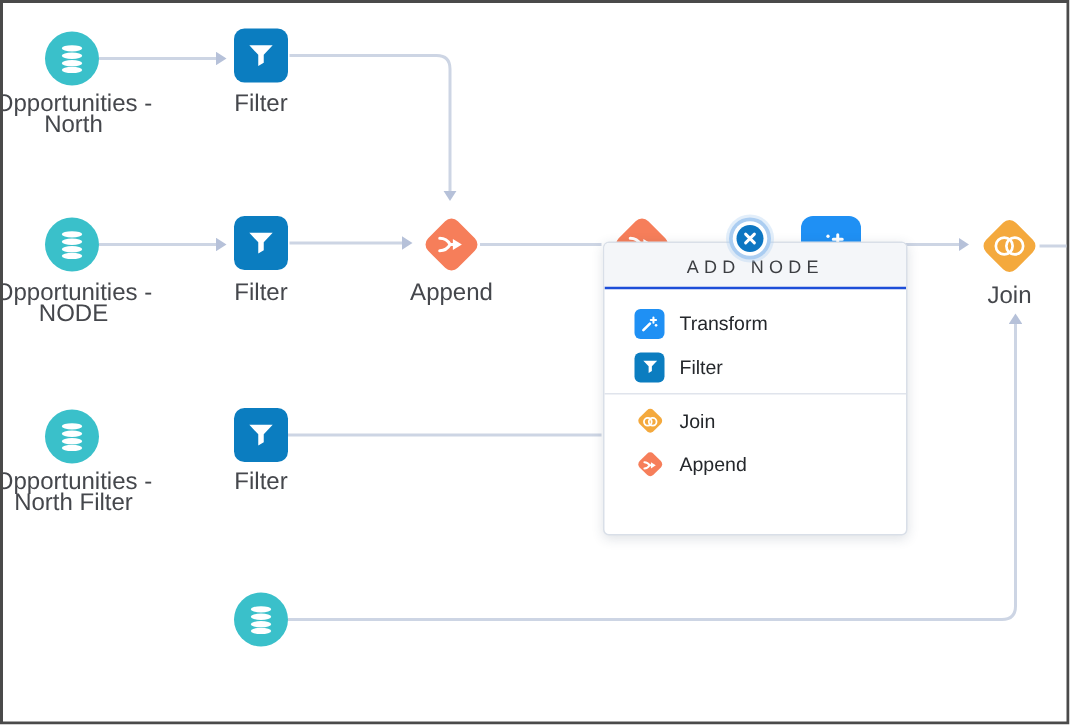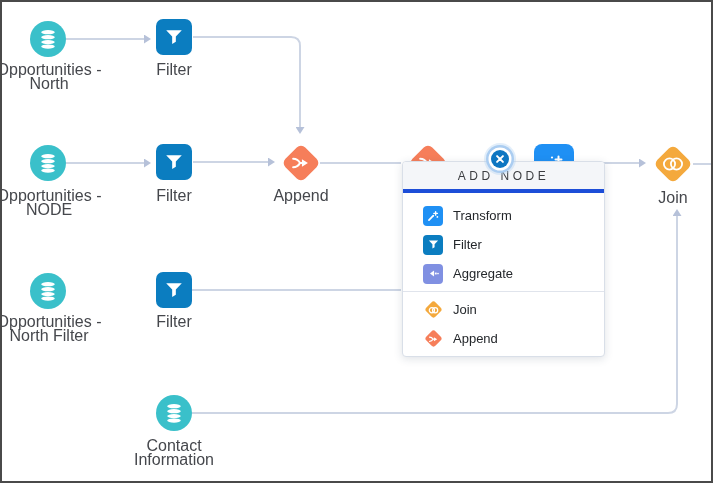--- a/index.html
+++ b/index.html
@@ -23,21 +23,21 @@
     position:absolute;z-index:2;transform:translateX(-50%);text-align:center;
     font-size:16px;line-height:14px;color:#45474c;white-space:nowrap;
   }
   
   #popup{
     position:absolute;left:400px;top:159px;width:203px;height:196px;z-index:10;
     background:#fff;border:1px solid #d9dfe8;border-radius:4px;box-sizing:border-box;
     box-shadow:0 2px 8px rgba(40,60,90,.15);
   }
   #popup .hdr{
-    height:31px;background:#f4f6f9;border-bottom:4px solid #1d4ed8;
+    height:31px;background:#f4f6f9;border-bottom:2px solid #1d4ed8;
     border-radius:3px 3px 0 0;display:flex;align-items:flex-end;justify-content:center;
     font-size:12px;letter-spacing:3.5px;color:#3c3e42;padding-bottom:6px;box-sizing:border-box;
   }
   #popup .list{padding-top:8px;}
   .mi{height:29px;display:flex;align-items:center;padding-left:20px;cursor:pointer;}
   .mi .ic{width:20px;height:20px;border-radius:4px;margin-right:10px;flex:0 0 auto;
     display:flex;align-items:center;justify-content:center;}
   .mi .dic{width:20px;height:20px;margin-right:10px;flex:0 0 auto;
     display:flex;align-items:center;justify-content:center;}
   .mi .dmini{width:13px;height:13px;border-radius:3px;transform:rotate(45deg);
@@ -174,24 +174,20 @@
   <div class="nlabel" style="left:172px;top:313px">Filter</div>
 
   <div class="node circle" style="left:154px;top:393px">
     <svg width="22" height="22" viewBox="0 0 24 24" fill="#fff">
       <ellipse cx="12" cy="4.6" rx="7.4" ry="2.3"></ellipse>
         <ellipse cx="12" cy="10" rx="7.4" ry="2.3"></ellipse>
       <ellipse cx="12" cy="15.4" rx="7.4" ry="2.3"></ellipse>
         <ellipse cx="12" cy="20.3" rx="7.4" ry="2.3"></ellipse>
     </svg>
   </div>
-  <div class="nlabel" style="left:172px;top:437px">
-    <div>Contact</div>
-    <div>Information</div>
-  </div>
 
   <div id="popup">
     <div class="hdr">ADD NODE</div>
     <div class="list">
 
       <div class="mi">
         <span class="ic" style="background:#1f90f4">
           <svg width="14" height="14" viewBox="0 0 24 24">
             <path d="M5 19 L12.5 11.5" stroke="#fff" stroke-width="3" stroke-linecap="round" fill="none"></path>
             <path d="M16.5 4.5 V10.5 M13.5 7.5 H19.5" stroke="#fff" stroke-width="2.4" stroke-linecap="round" fill="none"></path>
@@ -203,30 +199,20 @@
 
       <div class="mi">
         <span class="ic" style="background:#0b7dc0">
           <svg width="13" height="13" viewBox="0 0 24 24" fill="#fff">
             <path d="M3.5 4.5 H20.5 L14 11.5 V17.2 L10 19.6 V11.5 Z"></path>
           </svg>
         </span>
         <span class="lbl">Filter</span>
       </div>
 
-      <div class="mi">
-        <span class="ic" style="background:#8090e2">
-          <svg width="13" height="13" viewBox="0 0 24 24" fill="#fff">
-            <path d="M13 6.5 L5.5 12 L13 17.5 Z"></path>
-            <rect x="14.5" y="10.3" width="3.4" height="3.4"></rect>
-            <circle cx="20.3" cy="12" r="1.6"></circle>
-          </svg>
-        </span>
-        <span class="lbl">Aggregate</span>
-      </div>
 
       <div class="mdiv"></div>
 
       <div class="mi">
         <span class="dic">
           <span class="dmini" style="background:#f4a93d">
             <svg width="12" height="12" viewBox="0 0 26 26" fill="none" stroke="#fff" stroke-width="2.6">
               <circle cx="9.5" cy="13" r="5.6"></circle>
                 <circle cx="16.5" cy="13" r="5.6"></circle>
             </svg>

